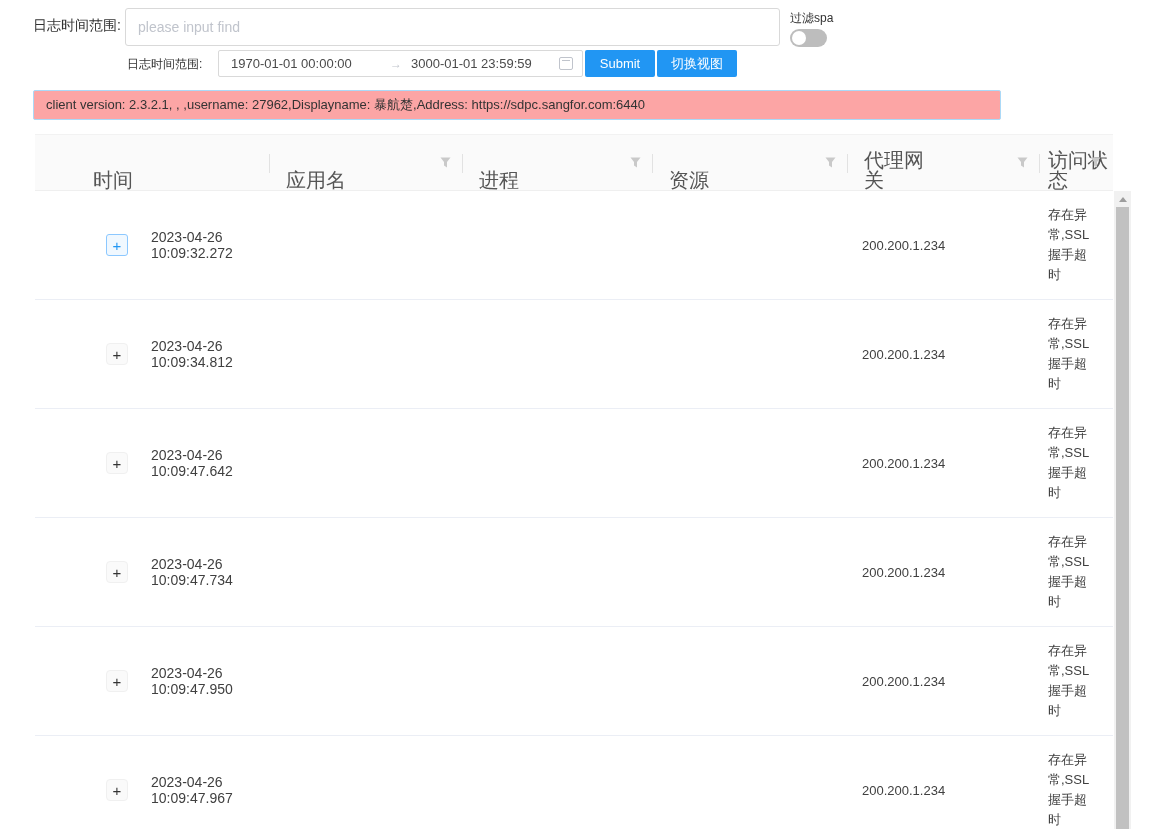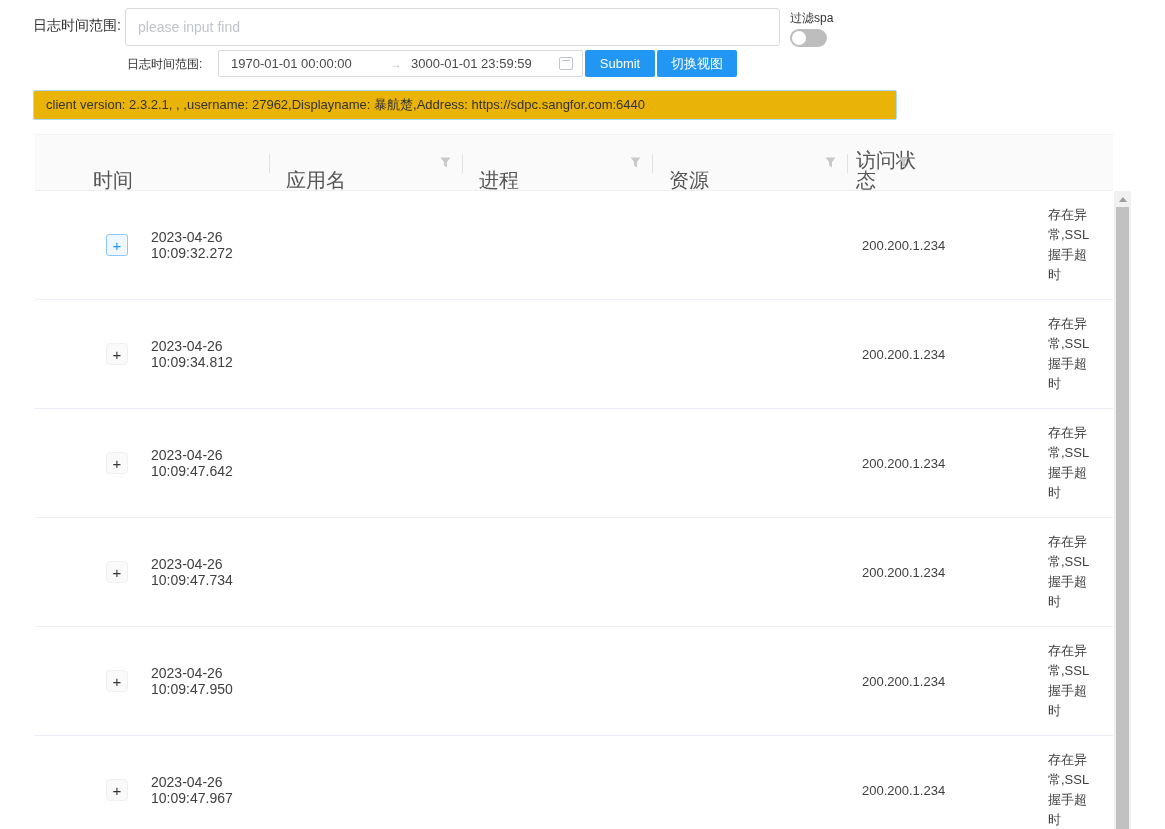--- a/index.html
+++ b/index.html
@@ -27,21 +27,21 @@
   .date-arrow { color:#c0c4cc; width:30px; text-align:center; font-size:12px; }
   .date-end { width:140px; }
   .cal-icon { width:14px; height:13px; border:1px solid #c0c4cc; border-radius:2px;
     position:relative; margin-left:8px; }
   .cal-icon:before { content:""; position:absolute; left:2px; top:2px; right:2px;
     border-top:1px solid #c0c4cc; }
   .btn { height:27px; border:none; border-radius:2px; color:#fff; font-size:13px;
     cursor:pointer; font-family:inherit; }
 
   
-  .info-bar { left:33px; top:90px; width:864px; height:30px; background:#eab308;
+  .info-bar { left:33px; top:90px; width:968px; height:30px; background:#fca5a5;
     border:1px solid #abd9f7; border-radius:2px; font-size:13px; color:#333;
     line-height:28px; padding-left:12px; white-space:nowrap; overflow:hidden; }
 
   
   .table { left:35px; top:134px; width:1078px; }
   .thead { display:flex; height:57px; background:#fafafa;
     border-top:1px solid #f2f2f2; border-bottom:1px solid #efefef; }
   .th { position:relative; display:flex; align-items:flex-end; font-size:20px;
     color:#555; padding-left:16px; }
   .th .label { max-width:60px; line-height:20px; }
@@ -118,20 +118,27 @@
         </svg>
       <span class="th-divider"></span>
     </div>
     <div class="th c4">
       <span class="label">资源</span>
       <svg class="funnel" width="11" height="11" viewBox="0 0 11 11">
           <path d="M0.5 0.5 H10.5 L7 5 V10.5 L4 8.5 V5 Z" fill="#c9c9c9"></path>
         </svg>
       <span class="th-divider"></span>
     </div>
+    <div class="th c5">
+      <span class="label">代理网关</span>
+      <svg class="funnel" width="11" height="11" viewBox="0 0 11 11">
+          <path d="M0.5 0.5 H10.5 L7 5 V10.5 L4 8.5 V5 Z" fill="#c9c9c9"></path>
+        </svg>
+      <span class="th-divider"></span>
+    </div>
     <div class="th c6">
       <span class="label">访问状态</span>
       <svg class="funnel" width="11" height="11" viewBox="0 0 11 11">
           <path d="M0.5 0.5 H10.5 L7 5 V10.5 L4 8.5 V5 Z" fill="#c9c9c9"></path>
         </svg>
     </div>
   </div>
 
   <div class="row active">
     <div class="cell c1">

